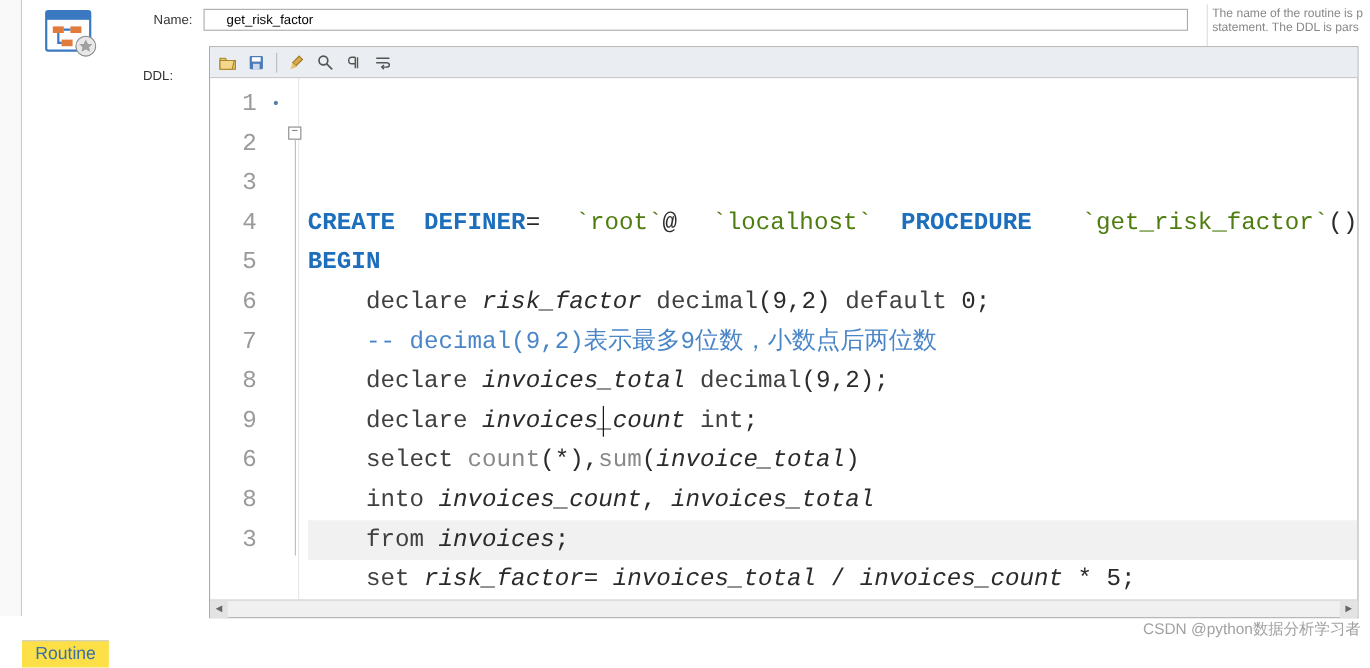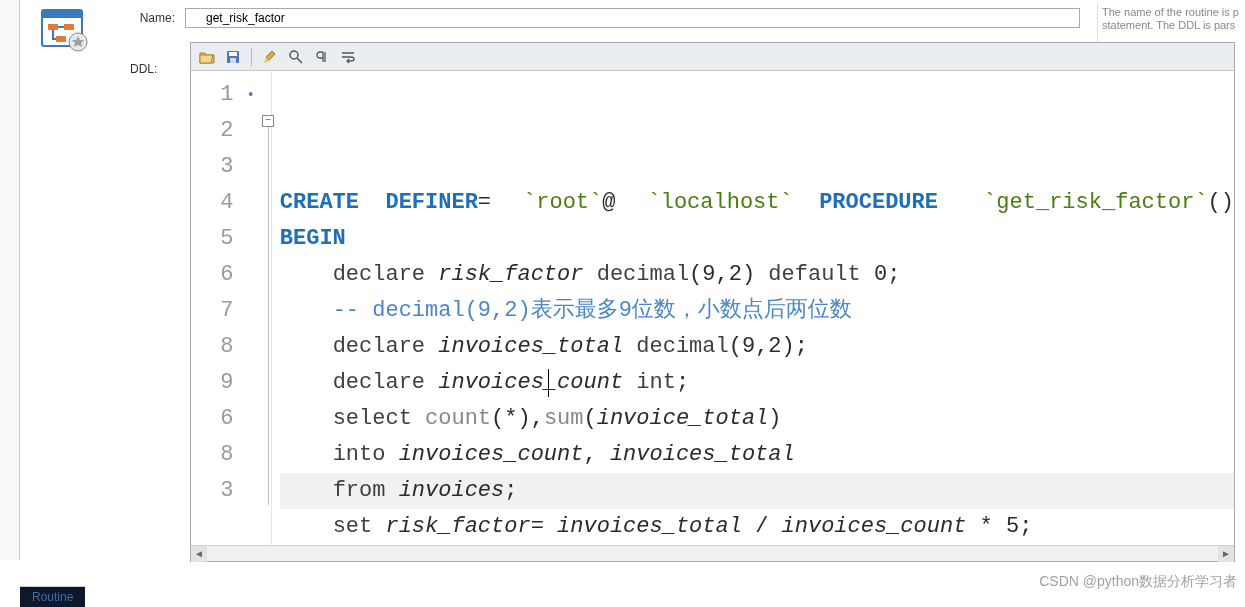--- a/index.html
+++ b/index.html
@@ -180,27 +180,27 @@
   .bottom-tabs {
     position: absolute;
     left: 20px; bottom: 0;
     height: 24px;
     display: flex;
     align-items: flex-end;
   }
   .bottom-tab {
     padding: 3px 12px;
     border-top: 1px solid #ccc;
-    background: #0f172a;
+    background: #fde047;
     color: #3b6ea5;
-    font-size: 12px;
+    font-size: 16px;
   }
   .watermark {
     position: absolute;
-    right: 8px; bottom: 16px;
+    right: 8px; bottom: 26px;
     font-size: 14px;
     color: rgba(120,120,120,0.7);
     font-family: "Microsoft YaHei", sans-serif;
   }
 </style>
 </head>
 <body>
 
 <div class="left-panel"></div>
 

